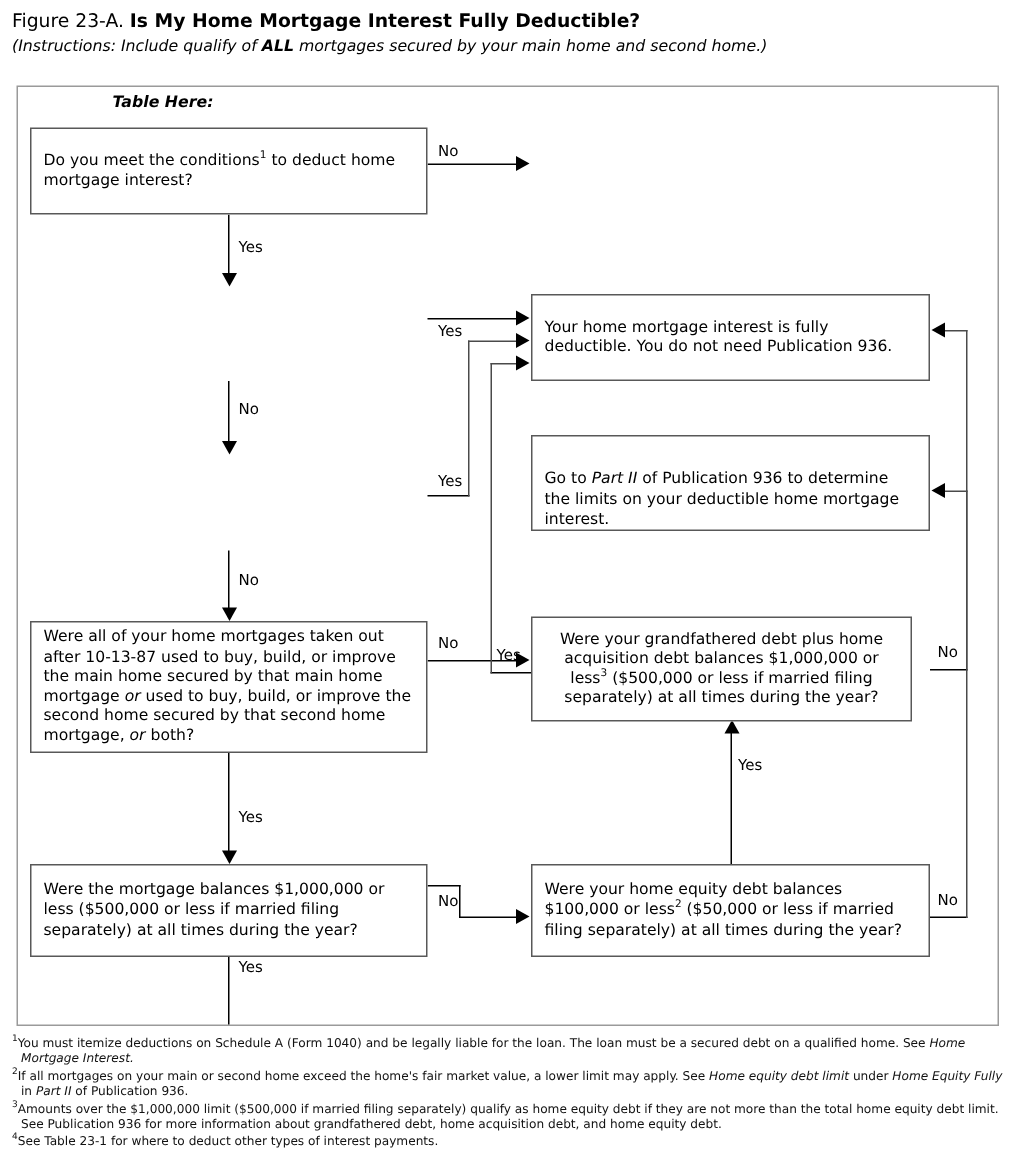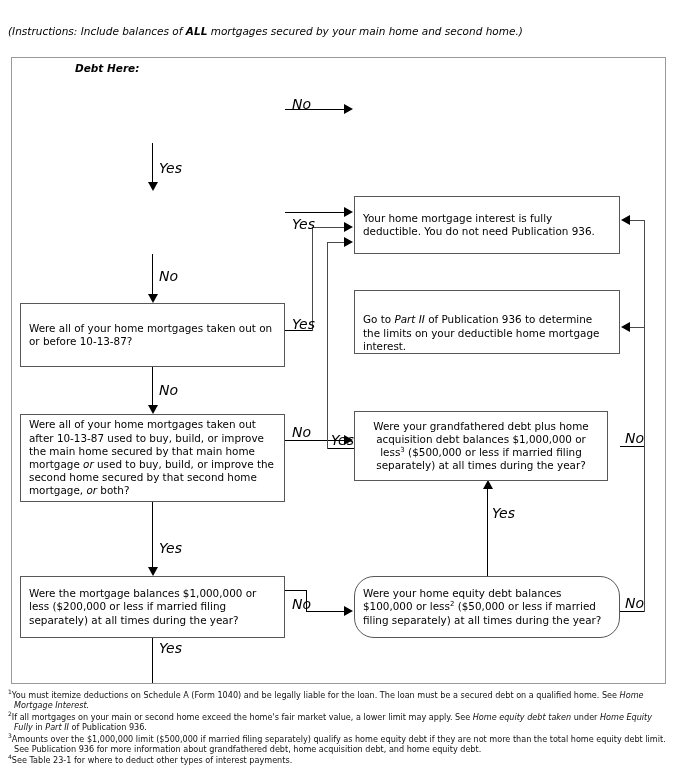--- a/index.html
+++ b/index.html
@@ -64,74 +64,78 @@
   
   .ln.g{background:#4a4a4a;}
 
   .arr{position:absolute;width:0;height:0;z-index:3;}
   .arr-r{border-top:5px solid transparent;border-bottom:5px solid transparent;border-left:9px solid #000;}
   .arr-d{border-left:5px solid transparent;border-right:5px solid transparent;border-top:9px solid #000;}
   .arr-u{border-left:5px solid transparent;border-right:5px solid transparent;border-bottom:9px solid #000;}
   .arr-l{border-top:5px solid transparent;border-bottom:5px solid transparent;border-right:9px solid #000;}
 
   .lbl{
-    position:absolute;font-size:14px;font-style:italic;
+    position:absolute;font-size:10px;
     color:#000;z-index:5;background:transparent;white-space:nowrap;
   }
 
   
   .notes{
     position:absolute;left:8px;top:690px;width:664px;
     font-size:8.1px;line-height:10.4px;color:#111;
   }
   .note{margin:0 0 1px 0;padding-left:6px;text-indent:-6px;}
   .note i{font-style:italic;}
   .note sup{font-size:6px;}
 </style>
 </head>
 <body>
 
 <div class="page">
 
+  <div class="fig-title">
+    <span class="num">Figure 23-A.</span>
+    <span class="q">Is My Home Mortgage Interest Fully Deductible?</span>
+  </div>
   <div class="fig-sub">
-    <span>(Instructions: Include balances of </span><b>ALL</b><span> mortgages secured by your main home and second home.)</span>
+    <span>(Instructions: Include qualify of </span><b>ALL</b><span> mortgages secured by your main home and second home.)</span>
   </div>
 
   <div class="frame"></div>
 
-  <div class="start-here">Debt Here:</div>
-
+  <div class="start-here">Table Here:</div>
+
+  <div class="box" style="left:20px;top:85px;width:265px;height:58px;">
+    <span class="txt">Do you meet the conditions<sup>1</sup> to deduct home mortgage interest?</span>
+  </div>
 
 
 
   <div class="box" style="left:354px;top:196px;width:266px;height:58px;">
     <span class="txt">Your home mortgage interest is fully deductible. You do not need Publication 936.</span>
   </div>
 
-  <div class="box" style="left:20px;top:303px;width:265px;height:64px;">
-    <span class="txt">Were all of your home mortgages taken out on or before 10-13-87?</span>
-  </div>
 
   <div class="box" style="left:354px;top:290px;width:266px;height:64px;align-items:flex-end;">
     <span class="txt">Go to <i>Part II</i> of Publication 936 to determine the limits on your deductible home mortgage interest.</span>
   </div>
 
   <div class="box" style="left:20px;top:414px;width:265px;height:88px;">
     <span class="txt">Were all of your home mortgages taken out after 10-13-87 used to buy, build, or improve the main home secured by that main home mortgage <i>or</i> used to buy, build, or improve the second home secured by that second home mortgage, <i>or</i> both?</span>
   </div>
 
   <div class="box" style="left:354px;top:411px;width:254px;height:70px;text-align:center;">
     <span class="txt">Were your grandfathered debt plus home acquisition debt balances $1,000,000 or less<sup>3</sup> ($500,000 or less if married filing separately) at all times during the year?</span>
   </div>
 
   <div class="box" style="left:20px;top:576px;width:265px;height:62px;">
-    <span class="txt">Were the mortgage balances $1,000,000 or less ($200,000 or less if married filing separately) at all times during the year?</span>
-  </div>
-
-  <div class="box" style="left:354px;top:576px;width:266px;height:62px;border-radius:20px;">
+    <span class="txt">Were the mortgage balances $1,000,000 or less ($500,000 or less if married filing separately) at all times during the year?</span>
+  </div>
+
+  <div class="box" style="left:354px;top:576px;width:266px;height:62px;">
     <span class="txt">Were your home equity debt balances $100,000 or less<sup>2</sup> ($50,000 or less if married filing separately) at all times during the year?</span>
   </div>
 
   <div class="ln lnh" style="left:285px;top:109px;width:62px;"></div>
   <div class="arr arr-r" style="left:344px;top:104px;"></div>
   <div class="lbl" style="left:292px;top:96px;">No</div>
 
   <div class="ln lnv" style="left:152px;top:143px;height:40px;"></div>
   <div class="arr arr-d" style="left:148px;top:182px;"></div>
   <div class="lbl" style="left:159px;top:160px;">Yes</div>
@@ -188,18 +192,18 @@
   <div class="lbl" style="left:492px;top:505px;">Yes</div>
 
   <div class="ln lnh" style="left:620px;top:611px;width:25px;"></div>
   <div class="ln lnv g" style="left:644px;top:220px;height:392px;"></div>
   <div class="ln lnh g" style="left:630px;top:220px;width:15px;"></div>
   <div class="arr arr-l" style="left:621px;top:215px;"></div>
   <div class="lbl" style="left:625px;top:595px;">No</div>
 
   <div class="notes">
     <p class="note"><sup>1</sup>You must itemize deductions on Schedule A (Form 1040) and be legally liable for the loan. The loan must be a secured debt on a qualified home. See <i>Home Mortgage Interest.</i></p>
-    <p class="note"><sup>2</sup>If all mortgages on your main or second home exceed the home's fair market value, a lower limit may apply. See <i>Home equity debt taken</i> under <i>Home Equity Fully</i> in <i>Part II</i> of Publication 936.</p>
+    <p class="note"><sup>2</sup>If all mortgages on your main or second home exceed the home's fair market value, a lower limit may apply. See <i>Home equity debt limit</i> under <i>Home Equity Fully</i> in <i>Part II</i> of Publication 936.</p>
     <p class="note"><sup>3</sup>Amounts over the $1,000,000 limit ($500,000 if married filing separately) qualify as home equity debt if they are not more than the total home equity debt limit. See Publication 936 for more information about grandfathered debt, home acquisition debt, and home equity debt.</p>
     <p class="note"><sup>4</sup>See Table 23-1 for where to deduct other types of interest payments.</p>
   </div>
 
 </div>
 
 </body></html>

